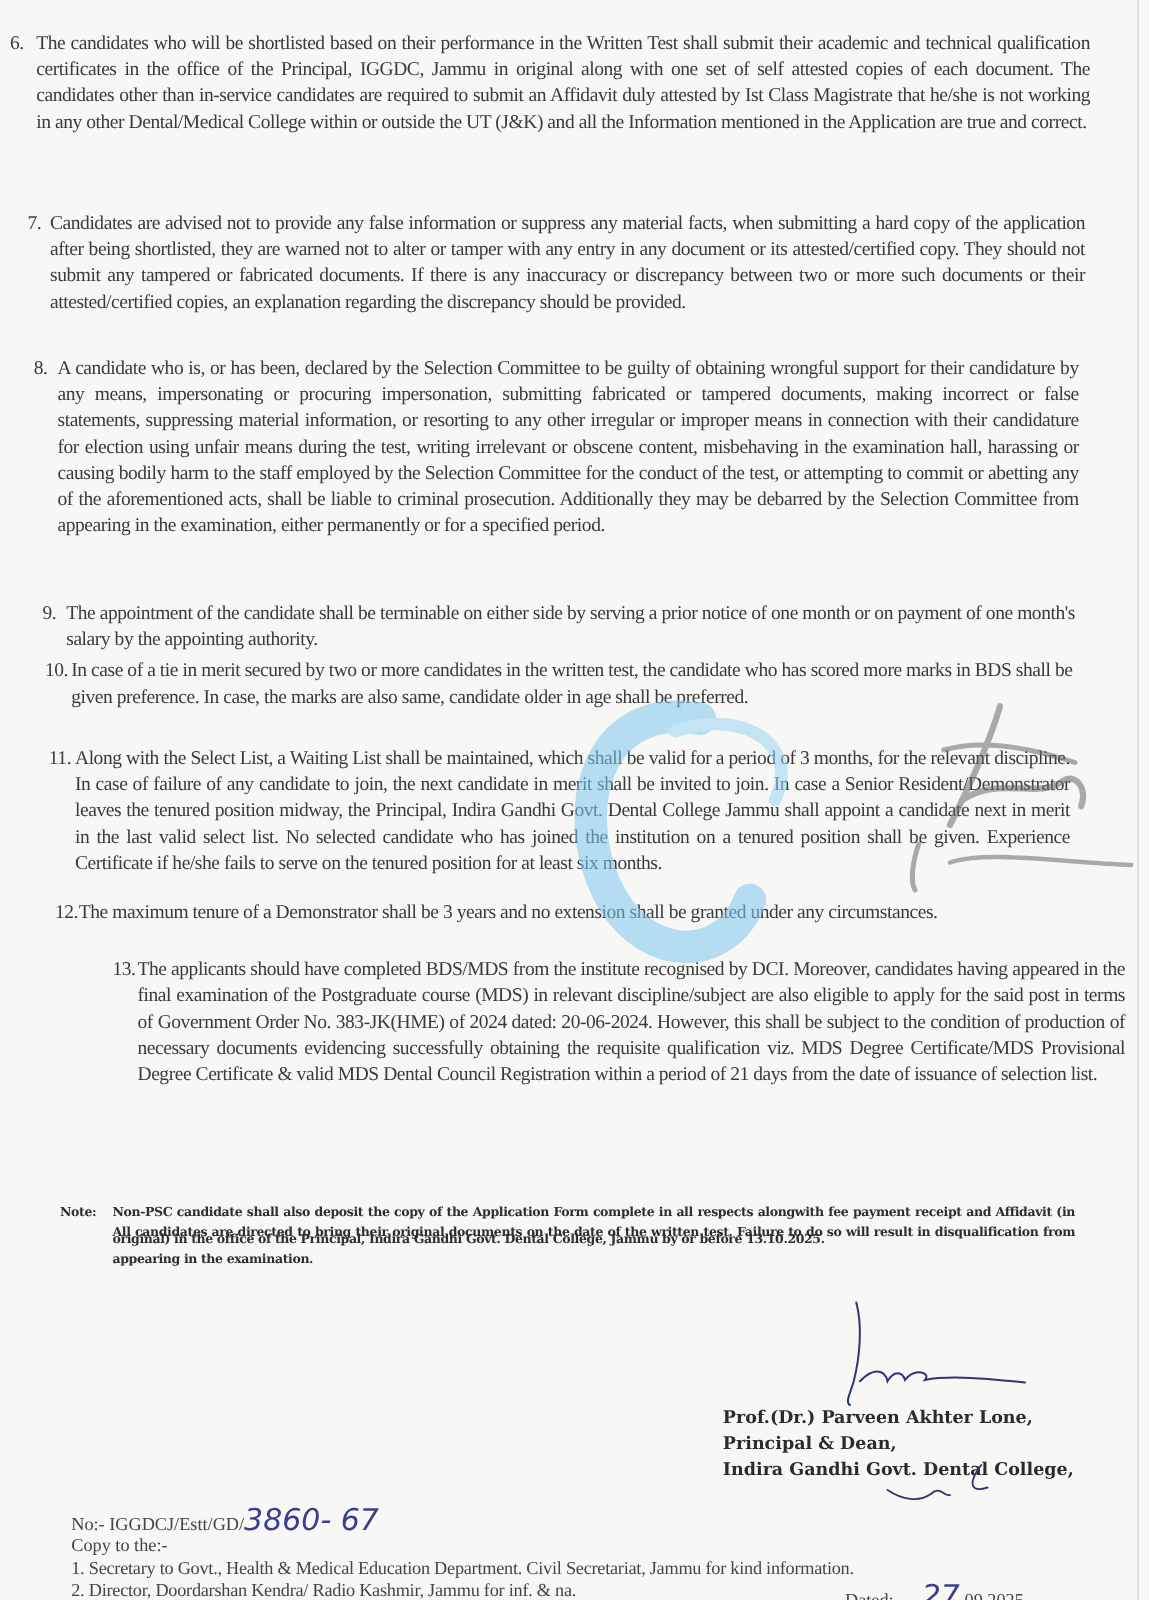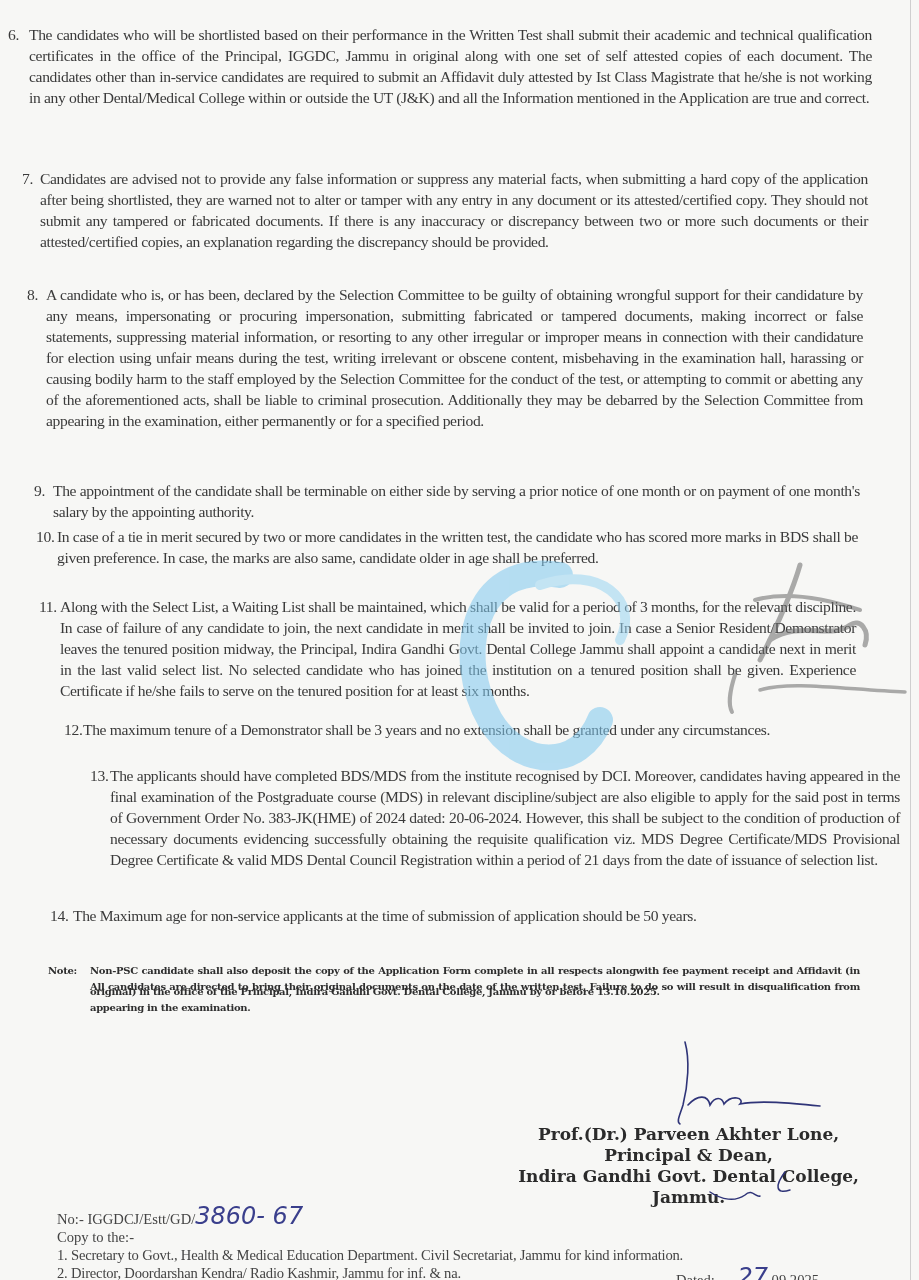--- a/index.html
+++ b/index.html
@@ -28,21 +28,21 @@
     font-weight: bold;
     font-size: 10px;
     line-height: 21px;
     color: #2e2e2e;
     text-align: justify;
     letter-spacing: -0.3px;
   }
   .sig-block {
     position: absolute; right: 60px;
     font-family: "DejaVu Serif", serif; font-weight: bold;
-    font-size: 17px; line-height: 21px; text-align: center; color: #2b2b2b; margin-left: 42px;
+    font-size: 14px; line-height: 21px; text-align: left; color: #2b2b2b; margin-left: 42px;
   }
   .plain { position: absolute; font-size: 14.6px; line-height: 19px; color: #444; }
   .hand { font-family: "DejaVu Sans", sans-serif; color: #3a3f8c; font-size: 24px; font-style: italic; }
   svg.overlay { position: absolute; left: 0; top: 0; pointer-events: none; }
 </style>
 </head>
 <body>
 
 <div class="page">
   <div class="right-edge"></div>
@@ -70,50 +70,45 @@
   <div class="item condensed" style="left:36px; top:526px; width:822px;">
     <span class="num">10.</span>
     <span class="txt" style="padding-left:21px;">In case of a tie in merit secured by two or more candidates in the written test, the candidate who has scored more marks in BDS shall be given preference. In case, the marks are also same, candidate older in age shall be preferred.</span>
   </div>
 
   <div class="item condensed" style="left:39px; top:596px; width:817px;">
     <span class="num">11.</span>
     <span class="txt" style="padding-left:21px;">Along with the Select List, a Waiting List shall be maintained, which shall be valid for a period of 3 months, for the relevant discipline. In case of failure of any candidate to join, the next candidate in merit shall be invited to join. In case a Senior Resident/Demonstrator leaves the tenured position midway, the Principal, Indira Gandhi Govt. Dental College Jammu shall appoint a candidate next in merit in the last valid select list. No selected candidate who has joined the institution on a tenured position shall be given. Experience Certificate if he/she fails to serve on the tenured position for at least six months.</span>
   </div>
 
-  <div class="item condensed" style="left:44px; top:719px; width:810px;margin-left:20px;">
+  <div class="item condensed" style="left:44px; top:719px; width:810px;">
     <span class="num">12.</span>
     <span class="txt" style="padding-left:19px;">The maximum tenure of a Demonstrator shall be 3 years and no extension shall be granted under any circumstances.</span>
   </div>
 
   <div class="item condensed" style="left:46px; top:765px; width:810px;margin-left:44px;">
     <span class="num">13.</span>
     <span class="txt" style="padding-left:20px;">The applicants should have completed BDS/MDS from the institute recognised by DCI. Moreover, candidates having appeared in the final examination of the Postgraduate course (MDS) in relevant discipline/subject are also eligible to apply for the said post in terms of Government Order No. 383-JK(HME) of 2024 dated: 20-06-2024. However, this shall be subject to the condition of production of necessary documents evidencing successfully obtaining the requisite qualification viz. MDS Degree Certificate/MDS Provisional Degree Certificate &amp; valid MDS Dental Council Registration within a period of 21 days from the date of issuance of selection list.</span>
   </div>
 
-  <div class="item condensed" style="left:50px; top:905px; width:810px;">
-    <span class="num">14.</span>
-    <span class="txt" style="padding-left:23px; text-align:left;">The Maximum age for non-service applicants at the time of submission of application should be 50 years.</span>
-  </div>
 
 
   <div class="bold-note" style="left:48px; top:960px; width:812px;">
     <span style="position:absolute; left:0; top:0;">Note:</span>
     <span style="display:block; padding-left:42px;">Non-PSC candidate shall also deposit the copy of the Application Form complete in all respects alongwith fee payment receipt and Affidavit (in original) in the office of the Principal, Indira Gandhi Govt. Dental College, Jammu by or before 13.10.2025.</span>
   </div>
 
   <div class="bold-note" style="left:90px; top:976px; width:770px;">
     <span>All candidates are directed to bring their original documents on the date of the written test. Failure to do so will result in disqualification from appearing in the examination.</span>
   </div>
 
   <div class="sig-block" style="top:1124px;">
     <div>Prof.(Dr.) Parveen Akhter Lone,</div>
     <div>Principal &amp; Dean,</div>
     <div>Indira Gandhi Govt. Dental College,</div>
-    <div>Jammu.</div>
   </div>
 
   <div class="plain" style="left:57px; top:1207px;">
     <span>No:- IGGDCJ/Estt/GD/</span><span class="hand">3860- 67</span>
   </div>
 
   <div class="plain" style="left:676px; top:1268px;">
     <span>Dated:-</span>
     <span class="hand" style="margin-left:14px;">27</span><span>.09.2025</span>
   </div>

